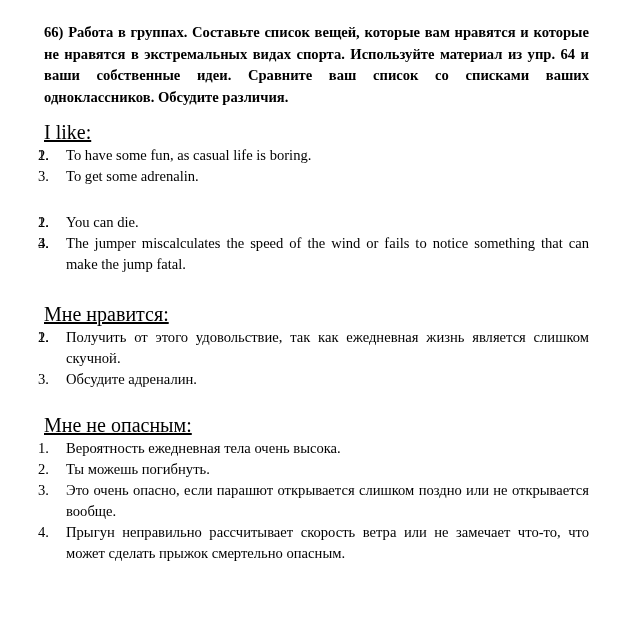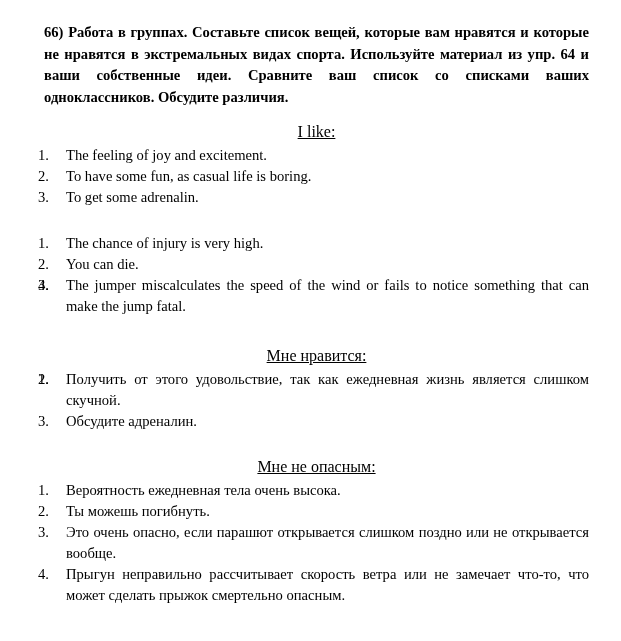--- a/index.html
+++ b/index.html
@@ -27,25 +27,24 @@
     line-height: 21.5px;
     text-align: justify;
     margin: 0 0 14px 0;
     padding-left: 22px;
     text-indent: -0px;
   }
   .section {
     margin-bottom: 8px;
   }
   .section-title {
-    font-size: 16px;
+    font-size: 20px;
     line-height: 20px;
     text-decoration: underline;
     margin: 0 0 3px 22px;
-    text-align: center;
   }
   .list {
     margin: 0;
     padding: 0;
     list-style: none;
   }
   .list li {
     position: relative;
     font-size: 14.6px;
     line-height: 21px;
@@ -66,31 +65,31 @@
 </head>
 <body>
 
 <div class="page">
 
   <p class="task-intro">66) Работа в группах. Составьте список вещей, которые вам нравятся и которые не нравятся в экстремальных видах спорта. Используйте материал из упр. 64 и ваши собственные идеи. Сравните ваш список со списками ваших одноклассников. Обсудите различия.</p>
 
   <div class="section">
     <div class="section-title">I like:</div>
     <ul class="list">
-      <li><span class="marker">1.</span><span>The feeling of joy and excitement.</span></li>
+      <li><span class="marker">1.</span></li>
       <li><span class="marker">2.</span><span>To have some fun, as casual life is boring.</span></li>
       <li><span class="marker">3.</span><span>To get some adrenalin.</span></li>
     </ul>
   </div>
 
   <div class="gap-md"></div>
 
   <div class="section">
     <ul class="list">
-      <li><span class="marker">1.</span><span>The chance of injury is very high.</span></li>
+      <li><span class="marker">1.</span></li>
       <li><span class="marker">2.</span><span>You can die.</span></li>
       <li><span class="marker">3.</span></li>
       <li><span class="marker">4.</span><span>The jumper miscalculates the speed of the wind or fails to notice something that can make the jump fatal.</span></li>
     </ul>
   </div>
 
   <div class="gap-lg"></div>
 
   <div class="section">
     <div class="section-title">Мне нравится:</div>

